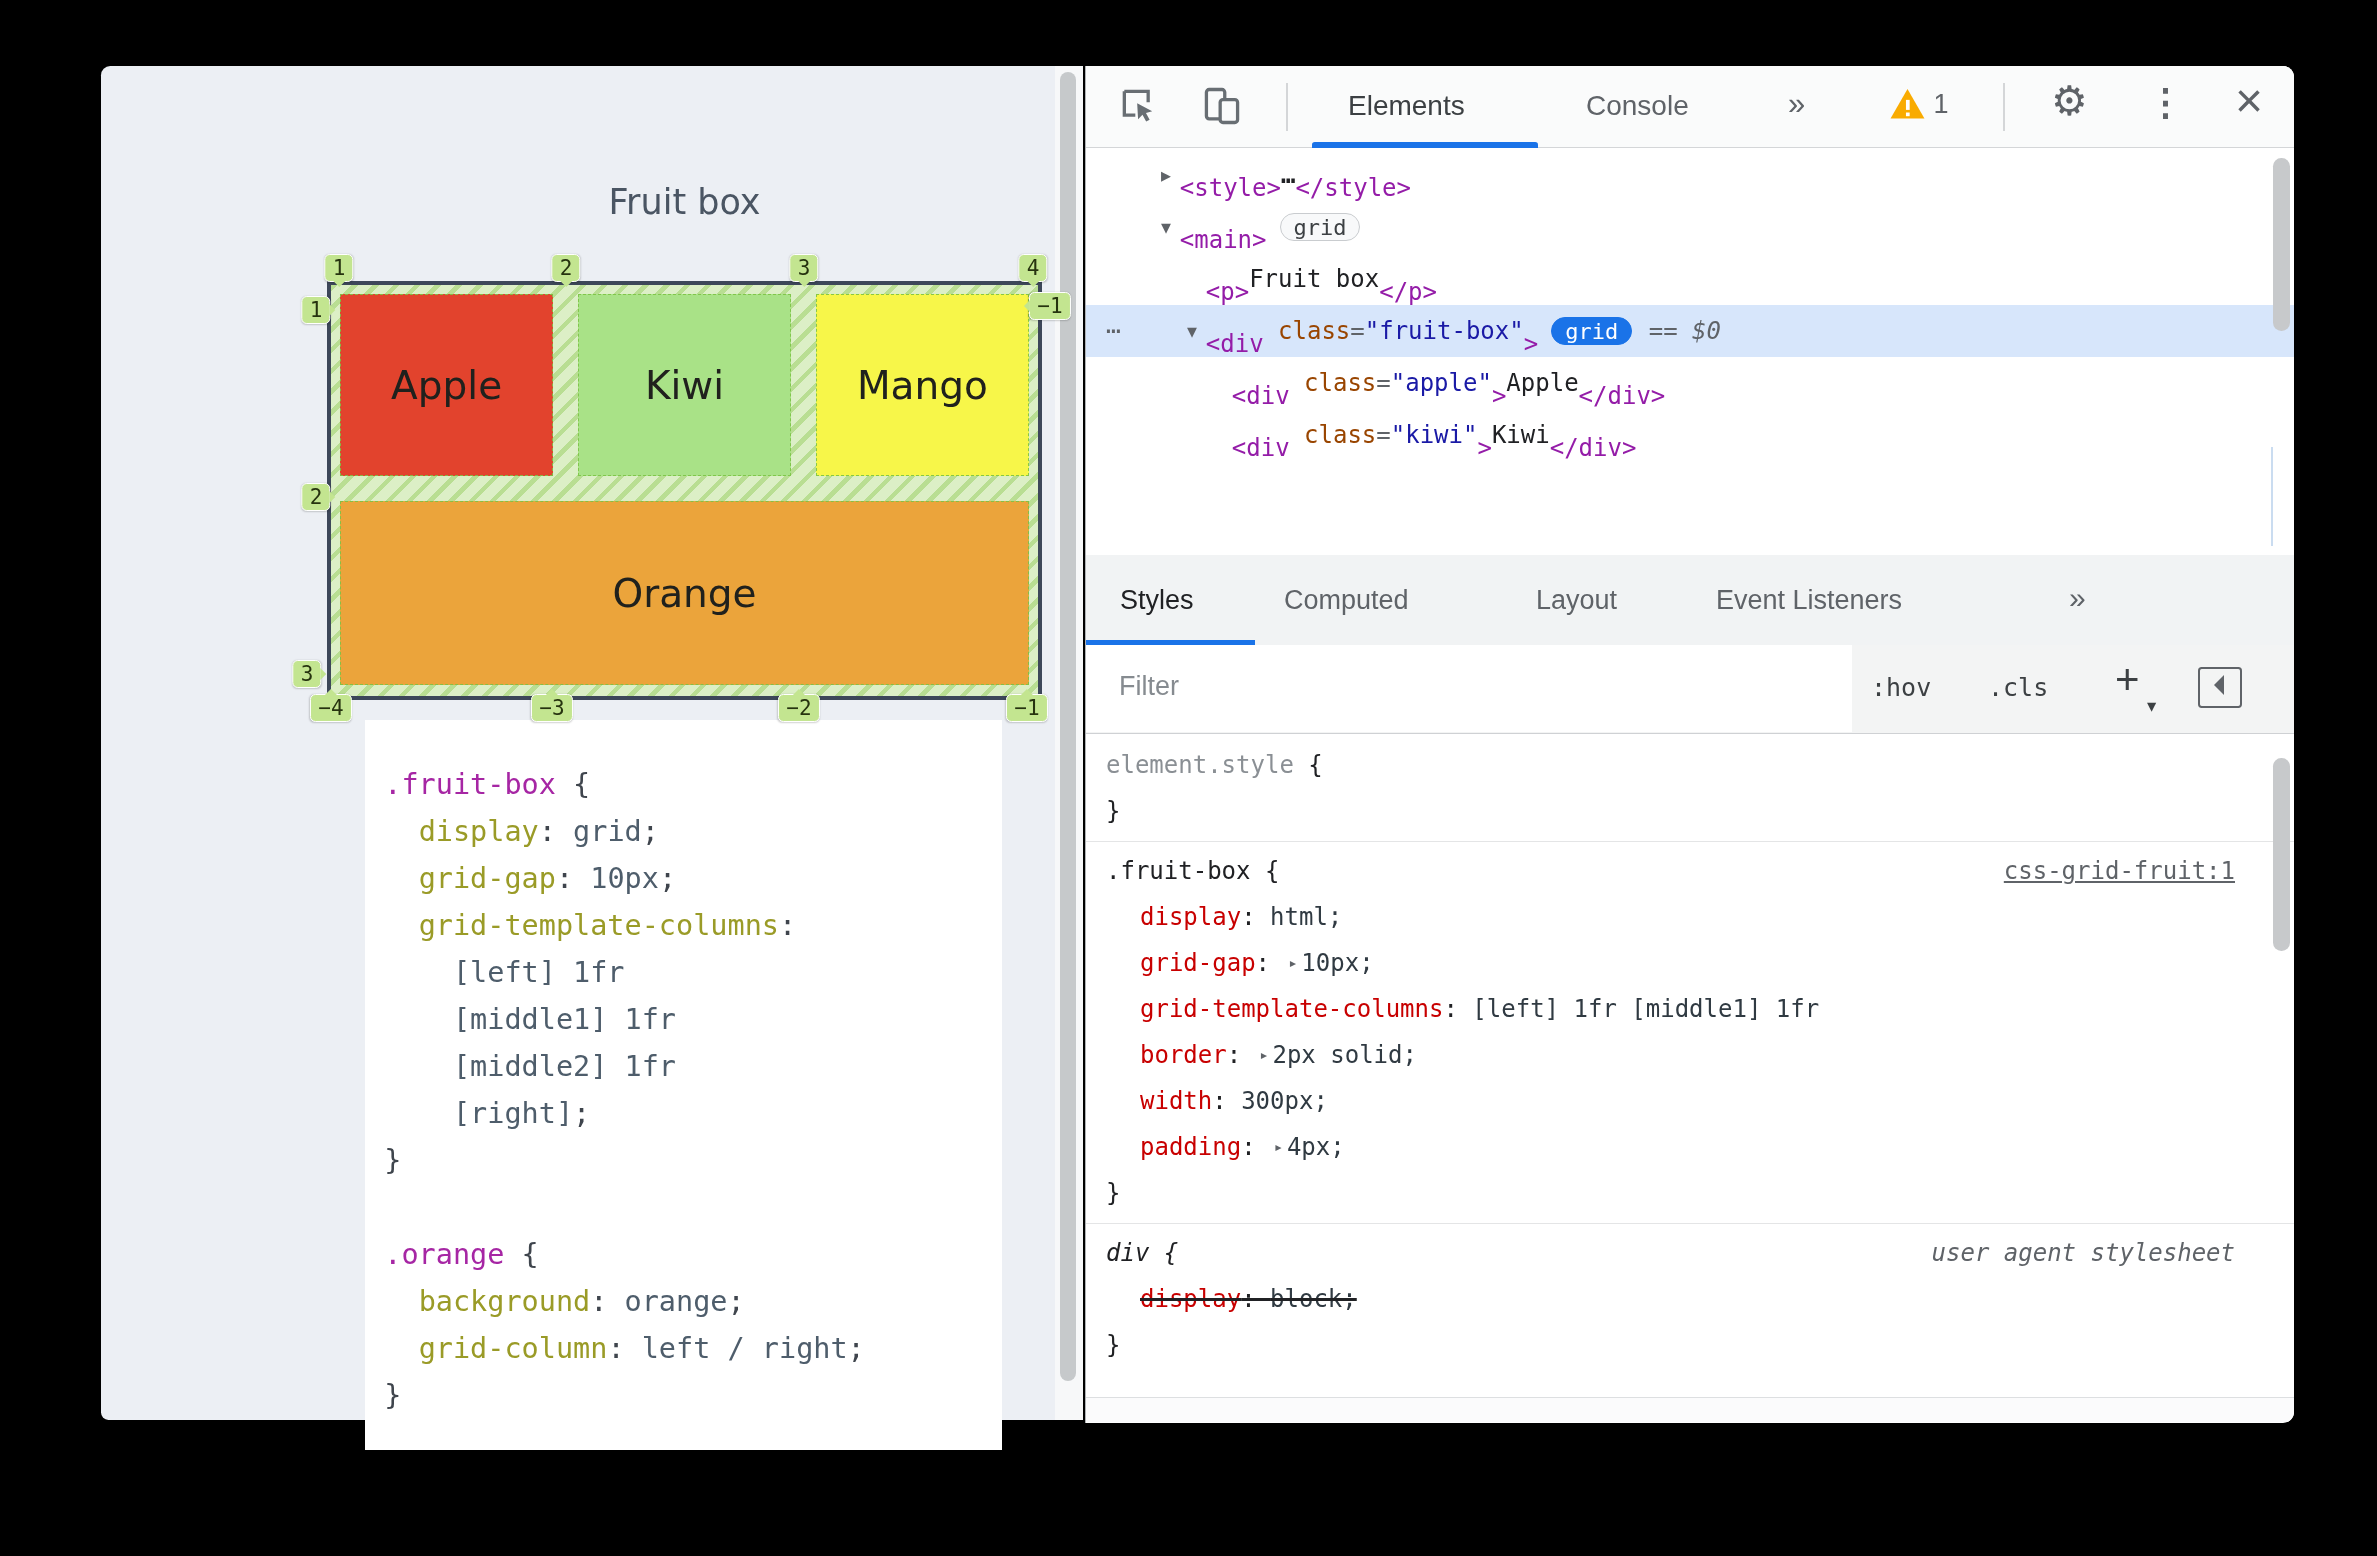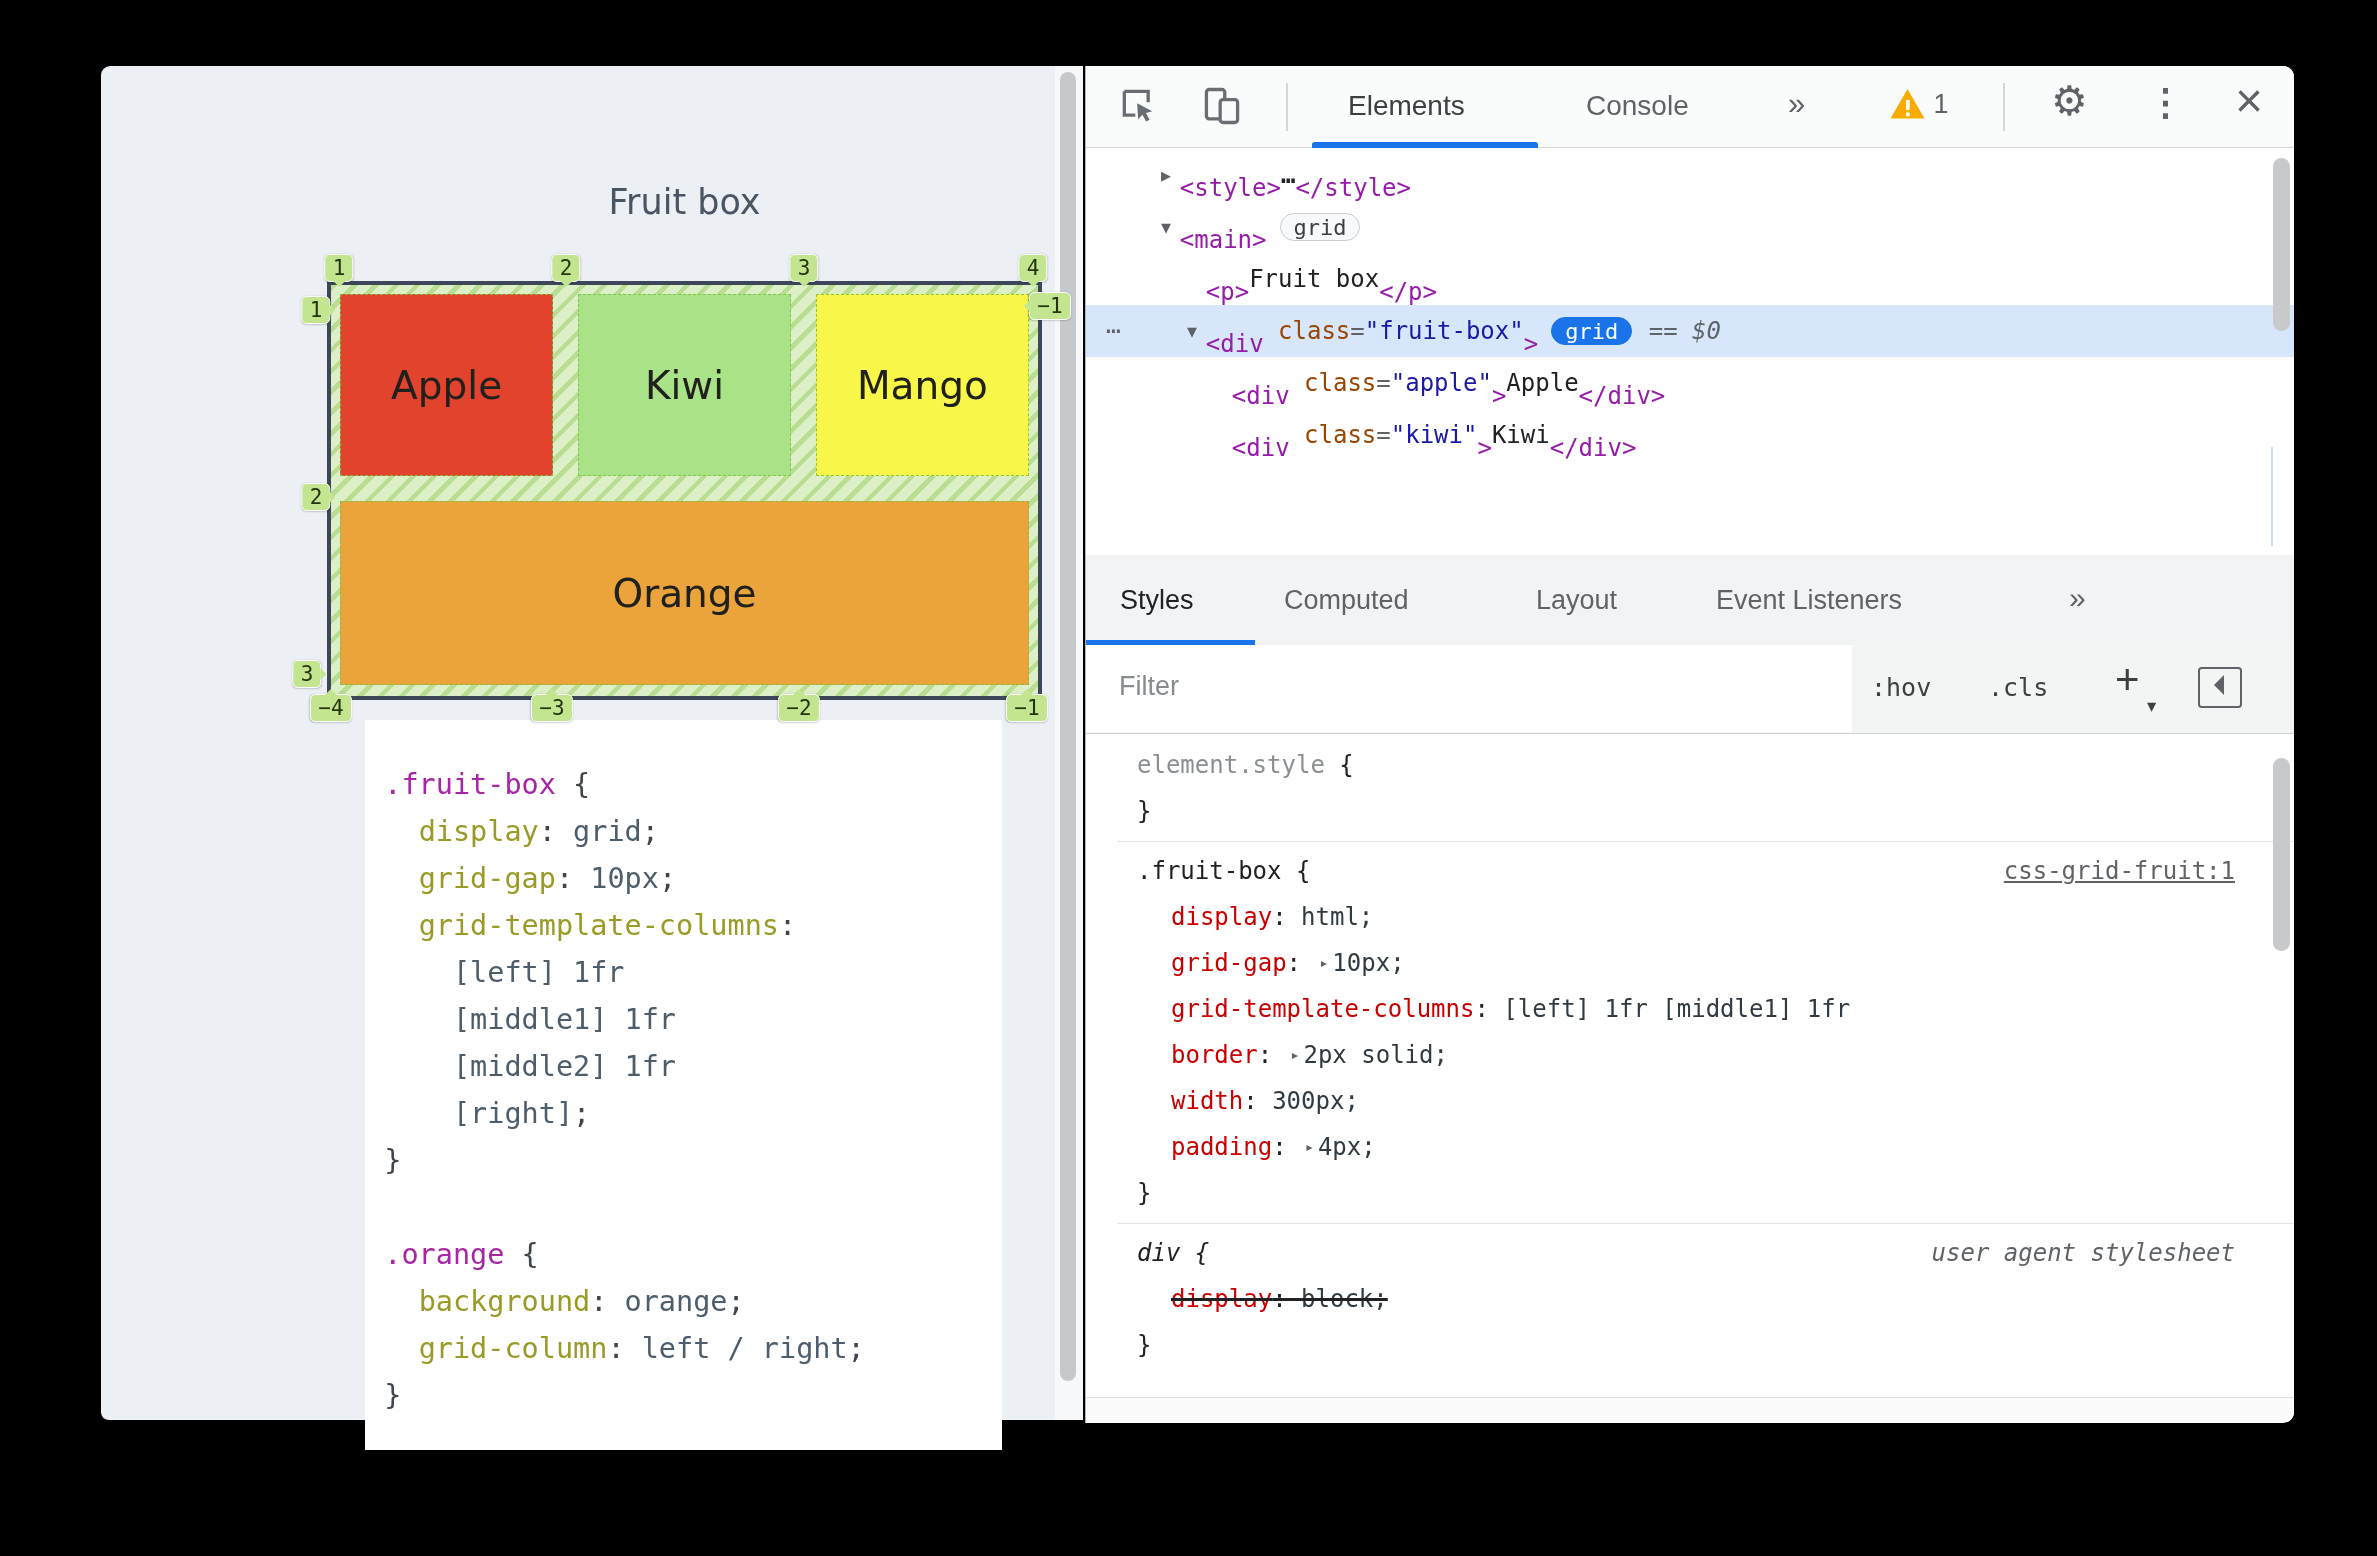--- a/index.html
+++ b/index.html
@@ -81,21 +81,21 @@
   #filter-input{position:absolute;left:0;top:0;width:742px;height:87px;background:#fff;padding-left:24px;}
   #filter-input span{position:absolute;left:33px;top:26px;font-size:27px;color:#868b90;}
   .fr-btn{position:absolute;top:28px;font-family:"DejaVu Sans Mono",monospace;font-size:25px;color:#3c4043;}
   #plus-button{position:absolute;left:1029px;top:11px;font-size:42px;color:#3c4043;font-weight:200;}
   #plus-caret{position:absolute;left:1061px;top:50px;font-size:18.4px;color:#3c4043;}
   #sidebar-toggle{position:absolute;left:1112px;top:22px;width:44px;height:41px;border:2.8px solid #5f6368;border-radius:3.7px;box-sizing:border-box;}
   #sidebar-toggle:before{content:"";position:absolute;left:3.7px;top:5.5px;border:10px solid transparent;border-right-color:#5f6368;}
   
   #styles-pane{position:absolute;left:0;top:669px;width:100%;height:661px;background:#fff;overflow:hidden;
         font-family:"DejaVu Sans Mono",monospace;font-size:24px;}
-  #styles-pane .inner{padding-top:7.4px;padding-left:31px;}
+  #styles-pane .inner{padding-top:7.4px;}
   .st-line{position:relative;height:46px;line-height:46px;padding-left:20px;white-space:pre;}
   .st-line.indent{padding-left:54px;}
   .st-line.wrap{padding-left:99px;}
   .st-div{height:0;border-top:1.8px solid #e4e5e6;margin:6.4px 0;}
   .tk-red{color:#c80000;} .tk-slate{color:#303a42;}
   .tk-arr{color:#5f6368;font-size:15.7px;vertical-align:2.8px;padding:0 3.7px;}
   .tk-elst{color:#8a8f94;}
   .st-right{position:absolute;right:59px;top:0;color:#5f6368;}
   .st-right.link{text-decoration:underline;}
   .st-right.italic{}

